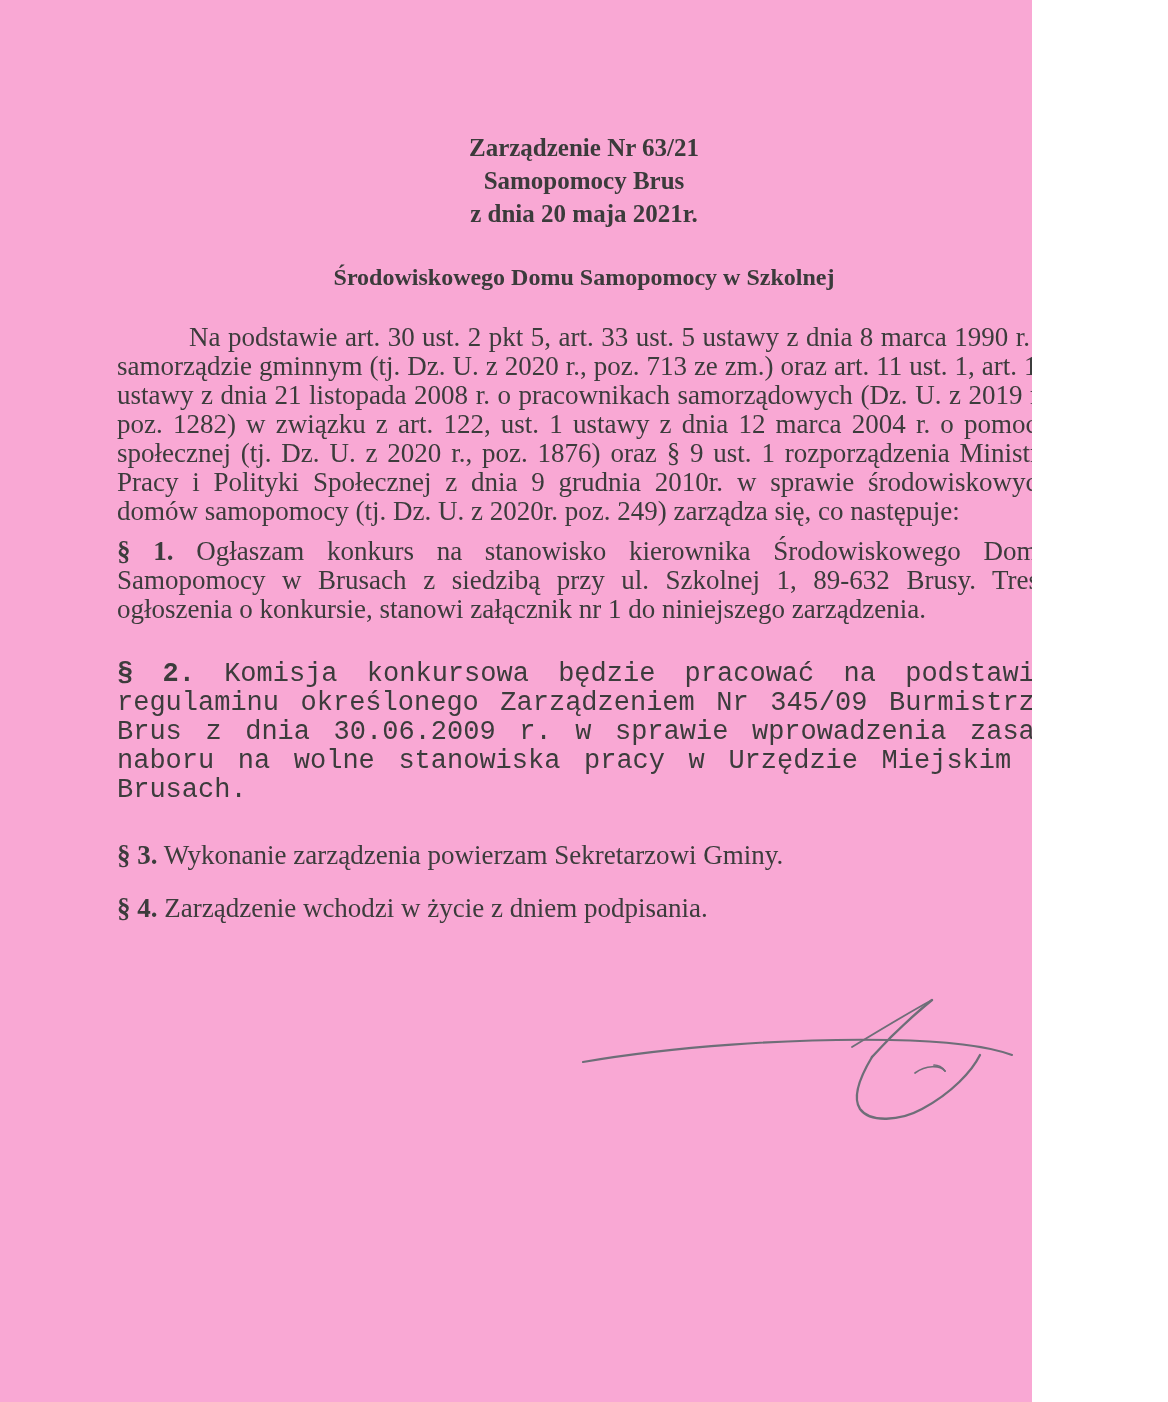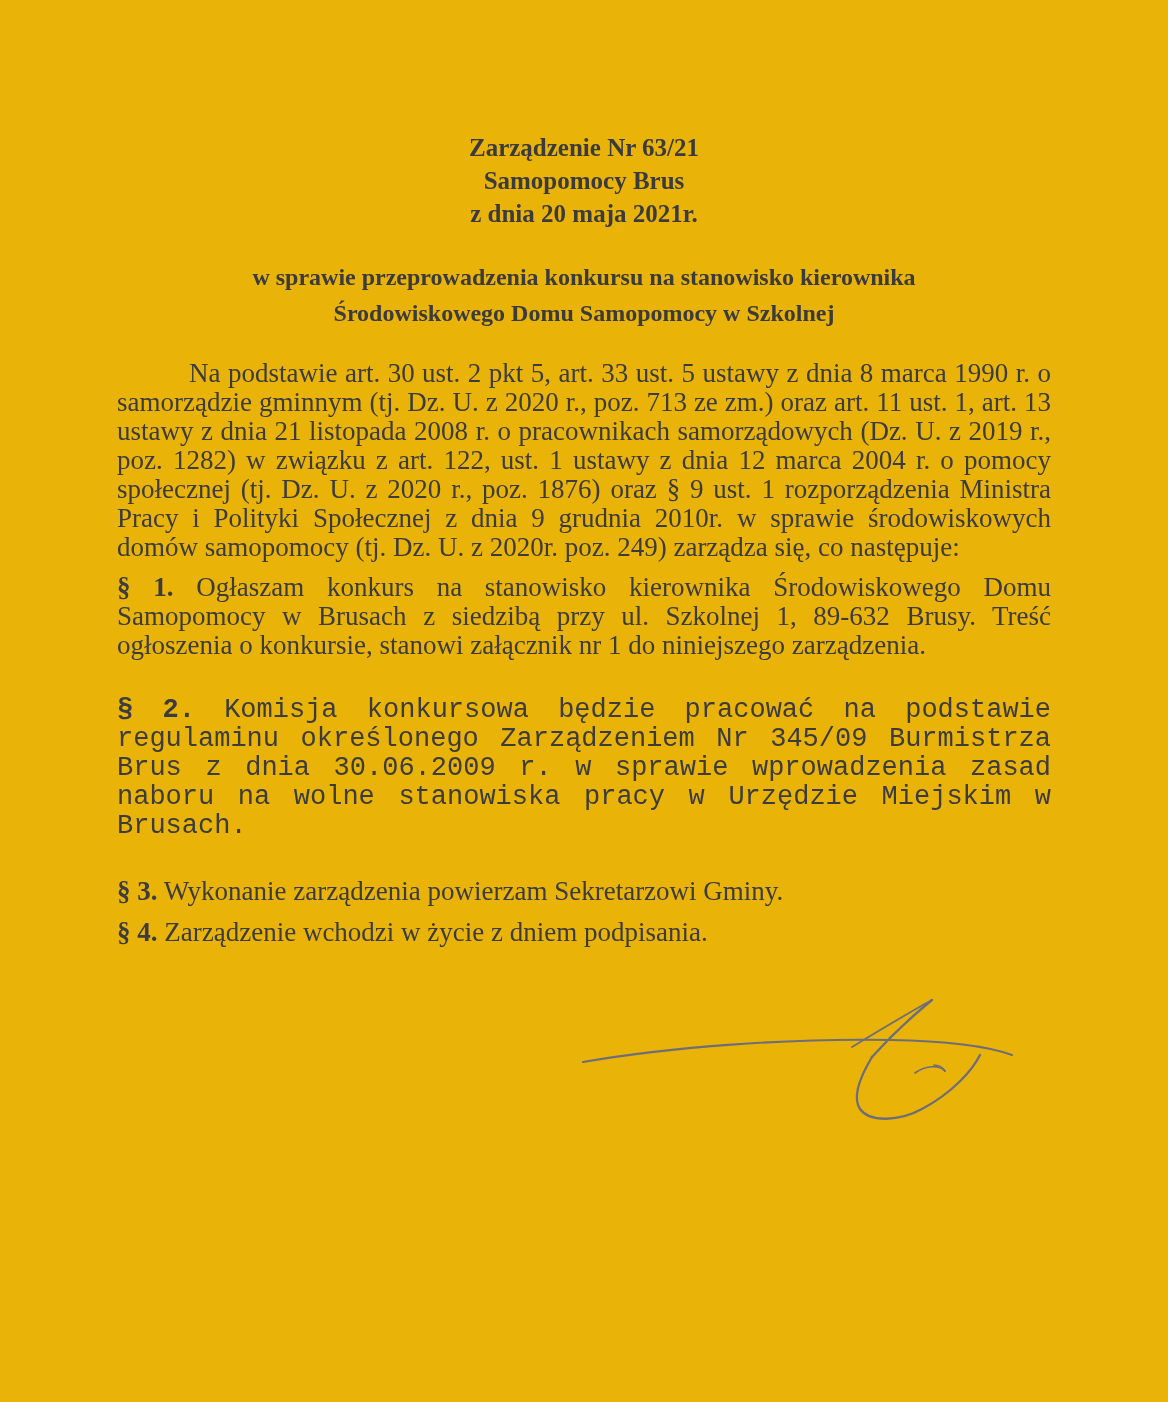--- a/index.html
+++ b/index.html
@@ -2,23 +2,23 @@
 <html><head>
 <meta charset="utf-8">
 <style>
   html, body {
     margin: 0;
     padding: 0;
     background: #ffffff;
   }
   .page {
     position: relative;
-    width: 1168px;
+    width: 1032px;
     height: 1402px;
-    background: #eab308;
+    background: #f9a8d4;
     font-family: "Liberation Serif", "DejaVu Serif", serif;
     color: #3a3a3a;
     overflow: hidden;
   }
   .content {
     position: absolute;
     left: 117px;
     top: 0;
     width: 934px;
   }
@@ -53,21 +53,21 @@
     line-height: 29px;
     text-align: justify;
     text-justify: inter-word;
     color: #3c3c3c;
     hyphens: none;
   }
   p.para.intro { text-indent: 72px; }
   p.gap-1 { margin-top: 11px; }
   p.gap-2 { margin-top: 36px; font-family: Liberation Mono, monospace; }
   p.gap-3 { margin-top: 36px; }
-  p.gap-4 { margin-top: 12px; }
+  p.gap-4 { margin-top: 24px; }
 
   .sec { font-weight: bold; }
 
   
   .signature-area {
     position: absolute;
     left: 0;
     top: 985px;
     width: 1168px;
     height: 140px;
@@ -86,21 +86,20 @@
 <div class="page">
   <div class="content">
 
     <div class="title-block">
       <span class="title-line">Zarządzenie Nr 63/21</span>
       <span class="title-line">Samopomocy Brus</span>
       <span class="title-line">z dnia 20 maja 2021r.</span>
     </div>
 
     <div class="subtitle-block">
-      <span class="subtitle-line">w sprawie przeprowadzenia konkursu na stanowisko kierownika</span>
       <span class="subtitle-line">Środowiskowego Domu Samopomocy w Szkolnej</span>
     </div>
 
     <div class="body-block">
 
       <p class="para intro">Na podstawie art. 30 ust. 2 pkt 5, art. 33 ust. 5 ustawy z dnia 8 marca 1990 r. o samorządzie gminnym (tj. Dz. U. z 2020 r., poz. 713 ze zm.) oraz art. 11 ust. 1, art. 13 ustawy z dnia 21 listopada 2008 r. o pracownikach samorządowych (Dz. U. z 2019 r., poz. 1282) w związku z art. 122, ust. 1 ustawy z dnia 12 marca 2004 r. o pomocy społecznej (tj. Dz. U. z 2020 r., poz. 1876) oraz § 9 ust. 1 rozporządzenia Ministra Pracy i Polityki Społecznej z dnia 9 grudnia 2010r. w sprawie środowiskowych domów samopomocy (tj. Dz. U. z 2020r. poz. 249) zarządza się, co następuje:</p>
 
       <p class="para gap-1"><span class="sec">§ 1.</span><span> Ogłaszam konkurs na stanowisko kierownika Środowiskowego Domu Samopomocy w Brusach z siedzibą przy ul. Szkolnej 1, 89-632 Brusy. Treść ogłoszenia o konkursie, stanowi załącznik nr 1 do niniejszego zarządzenia.</span></p>
 
       <p class="para gap-2"><span class="sec">§ 2.</span><span> Komisja konkursowa będzie pracować na podstawie regulaminu określonego Zarządzeniem Nr 345/09 Burmistrza Brus z dnia 30.06.2009 r. w sprawie wprowadzenia zasad naboru na wolne stanowiska pracy w Urzędzie Miejskim w Brusach.</span></p>

